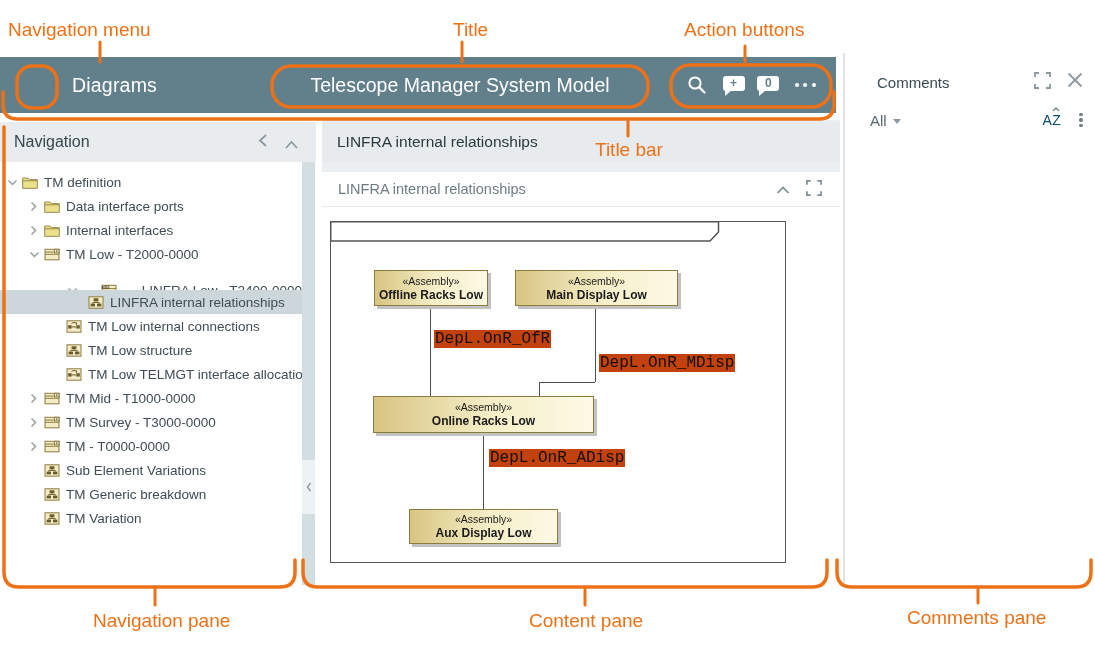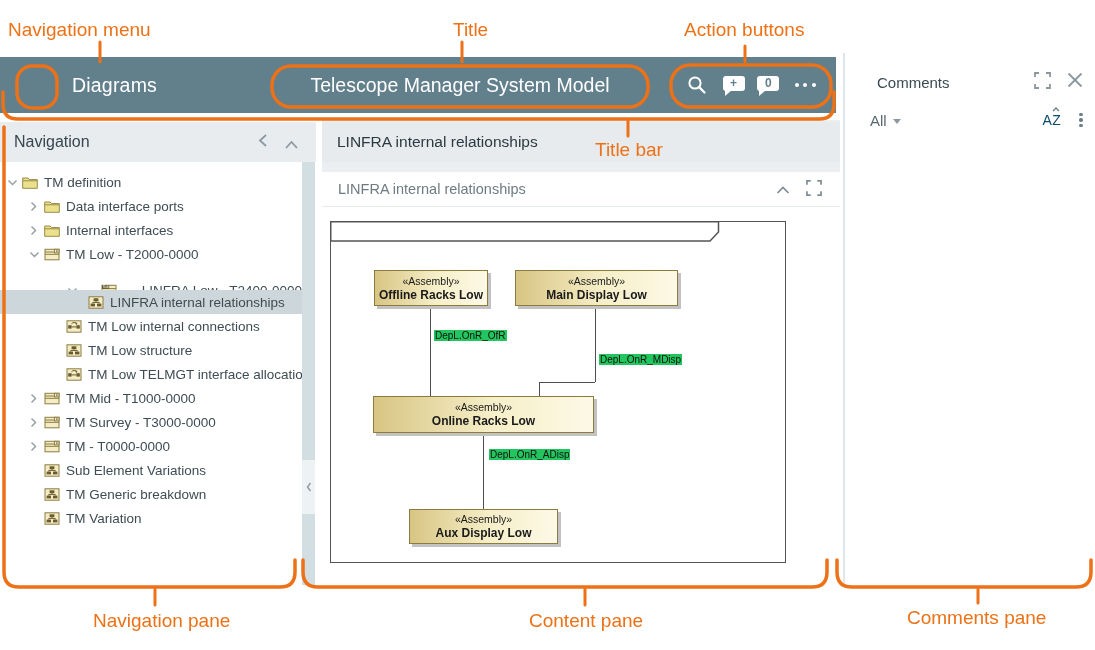--- a/index.html
+++ b/index.html
@@ -55,21 +55,21 @@
   
   .dframe { position:absolute; left:8px; top:49px; width:456px; height:342px; border:1.5px solid #545454; background:#fff; }
   .dtab { position:absolute; left:-1.5px; top:-1.5px; }
   .dtab-text { position:absolute; left:8px; top:1.5px; width:380px; font-size:11px; color:#1a1a1a; white-space:nowrap; }
   .dnode { position:absolute; border:1px solid #8c7b3f; box-shadow:3px 3px 0 #c2c2c2;
            background:linear-gradient(to right,#d8c583 0%,#f6efc9 55%,#fdf9e6 100%);
            display:flex; flex-direction:column; align-items:center; justify-content:center; cursor:pointer; }
   .dnode .st { font-size:10.5px; color:#1a1a1a; line-height:13px; }
   .dnode .nm { font-size:12px; font-weight:bold; color:#1a1a1a; line-height:14px; }
   .dseg { position:absolute; background:#4f4f4f; }
-  .dlabel { position:absolute; font-size:10px; color:#111; background:#22c55e; padding:0 1px; white-space:nowrap; }
+  .dlabel { position:absolute; font-size:16px; color:#111; background:#c2410c; padding:0 1px; white-space:nowrap;font-family:Liberation Mono, monospace; }
 
   
   .commentspane { position:absolute; left:843px; top:53px; width:252px; height:532px; background:#fff;
                   border-left:2px solid #e1e5e8; }
   .crow1 { position:absolute; left:0; top:14px; width:252px; height:30px; display:flex; align-items:center; }
   .crow1 .t { margin-left:32px; font-size:15px; color:#3a4b52; }
   .crow1 .icons { position:absolute; right:14px; display:flex; gap:16px; align-items:center; }
   .crow2 { position:absolute; left:0; top:52px; width:252px; height:30px; display:flex; align-items:center; }
   .filter { margin-left:25px; font-size:15px; color:#5a6a71; display:flex; align-items:center; gap:6px; cursor:pointer; }
   .caret-down { width:0; height:0; border-left:4.5px solid transparent; border-right:4.5px solid transparent;

